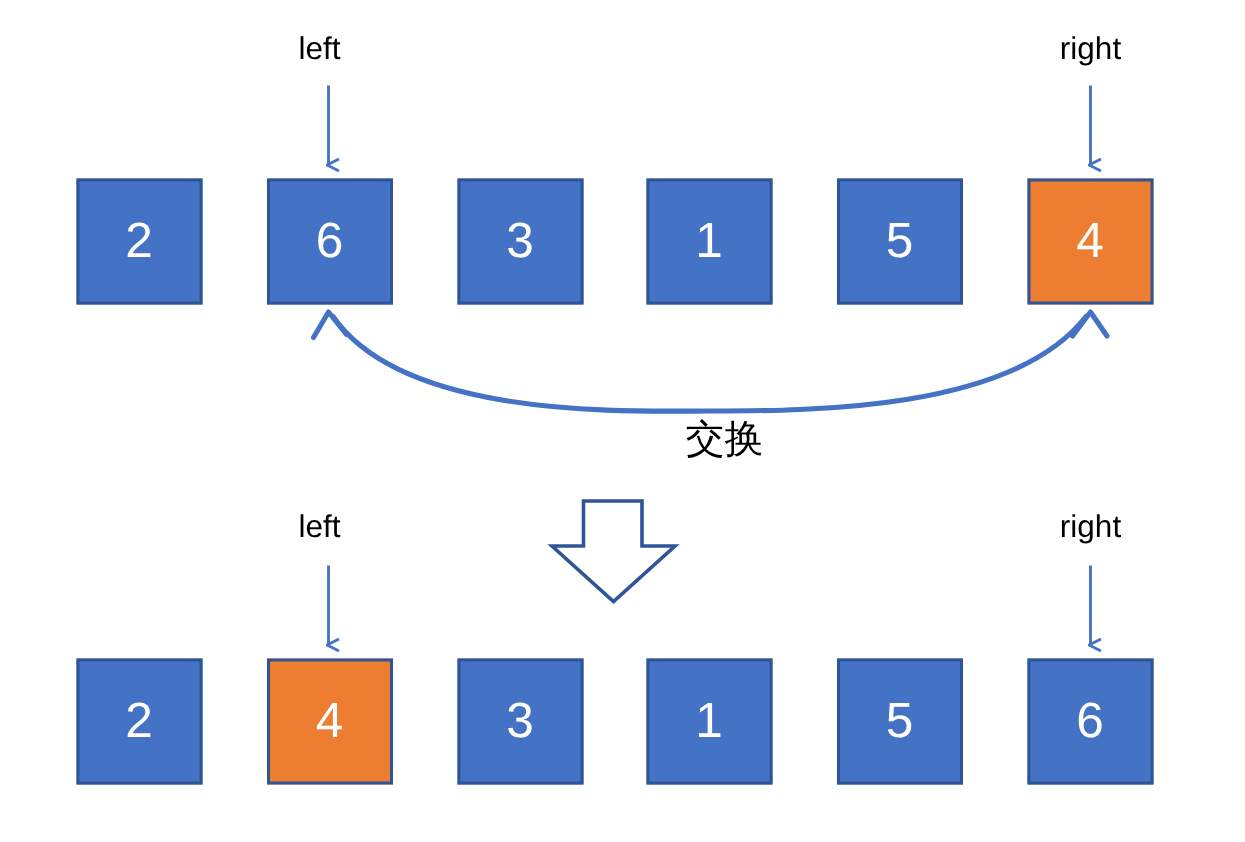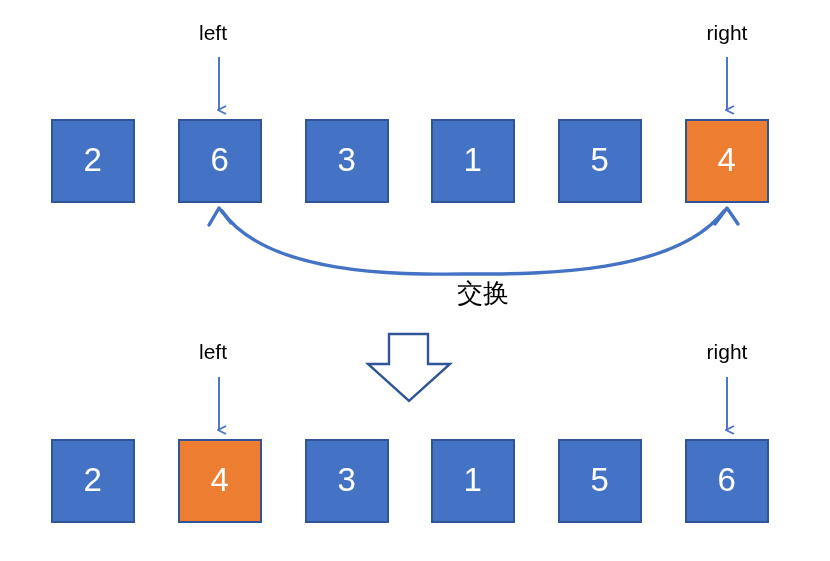--- a/index.html
+++ b/index.html
@@ -55,21 +55,21 @@
     color: #000000;
     font-family: "Liberation Sans", "DejaVu Sans", sans-serif;
     white-space: nowrap;
     transform: translateX(-50%);
     line-height: 1;
   }
   .swap-label {
     position: absolute;
     font-size: 26px;
     color: #000000;
-    font-family: Liberation Serif, serif;
+    font-family: Liberation Mono, monospace;
     white-space: nowrap;
     transform: translateX(-50%);
     line-height: 1;
   }
 </style>
 </head>
 <body>
 
 <div id="stage">
 

